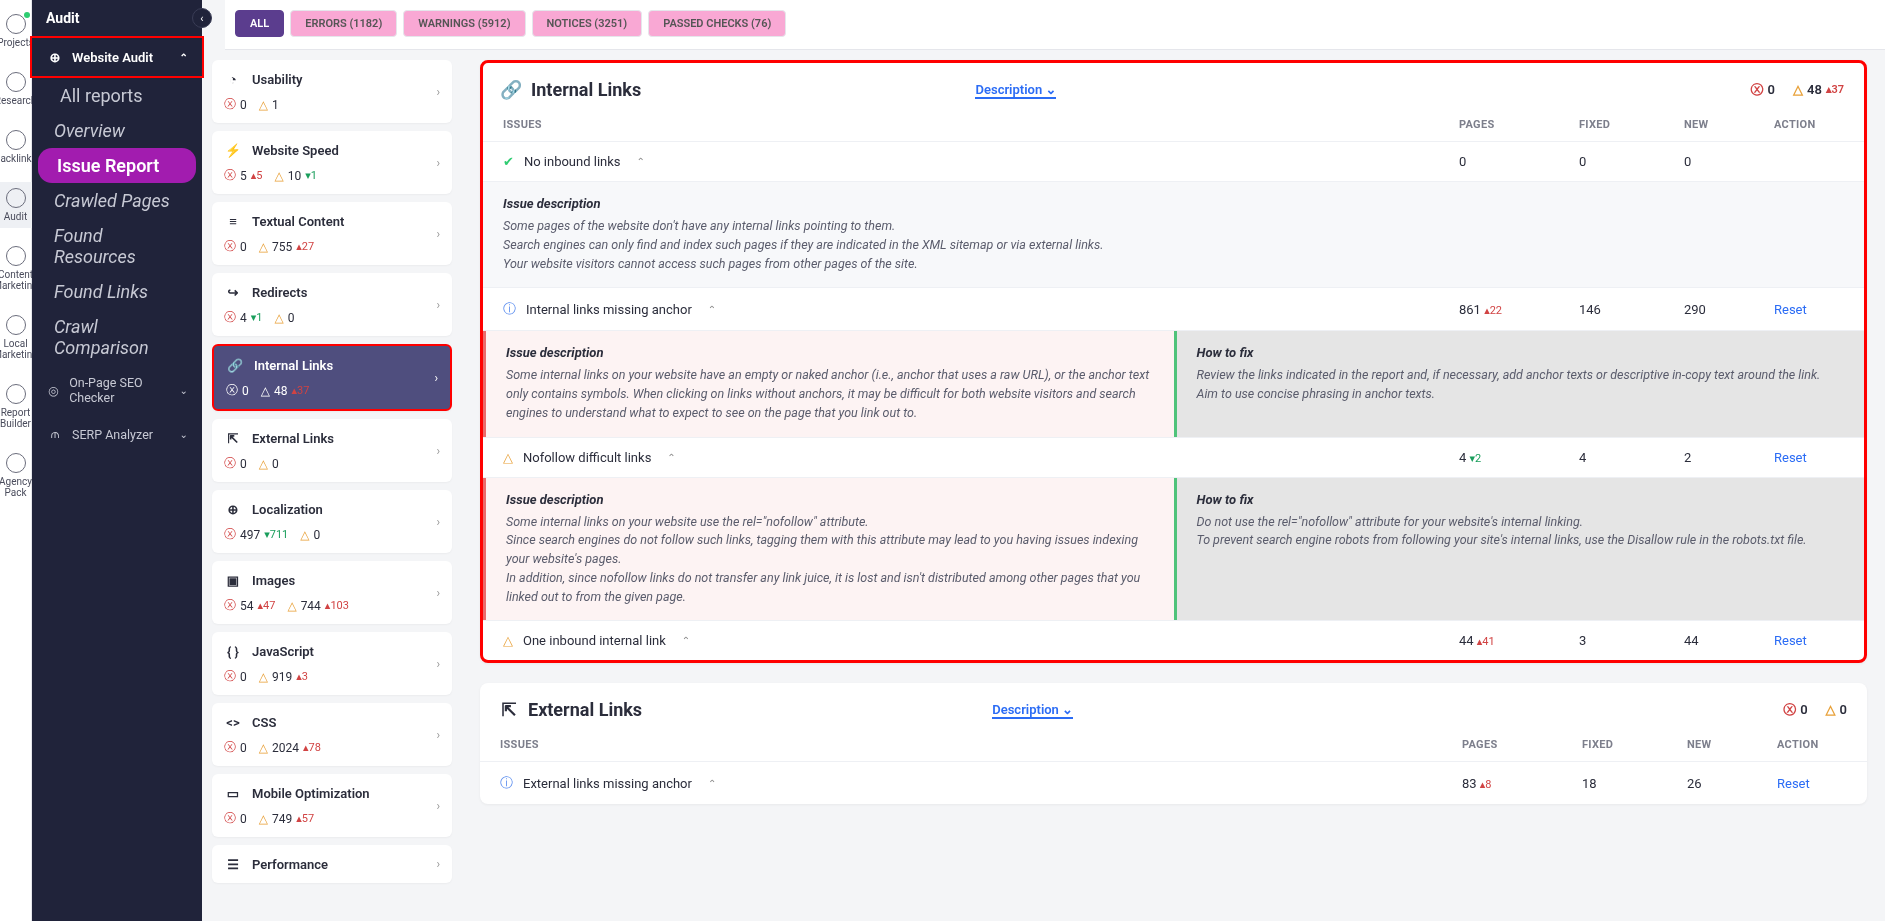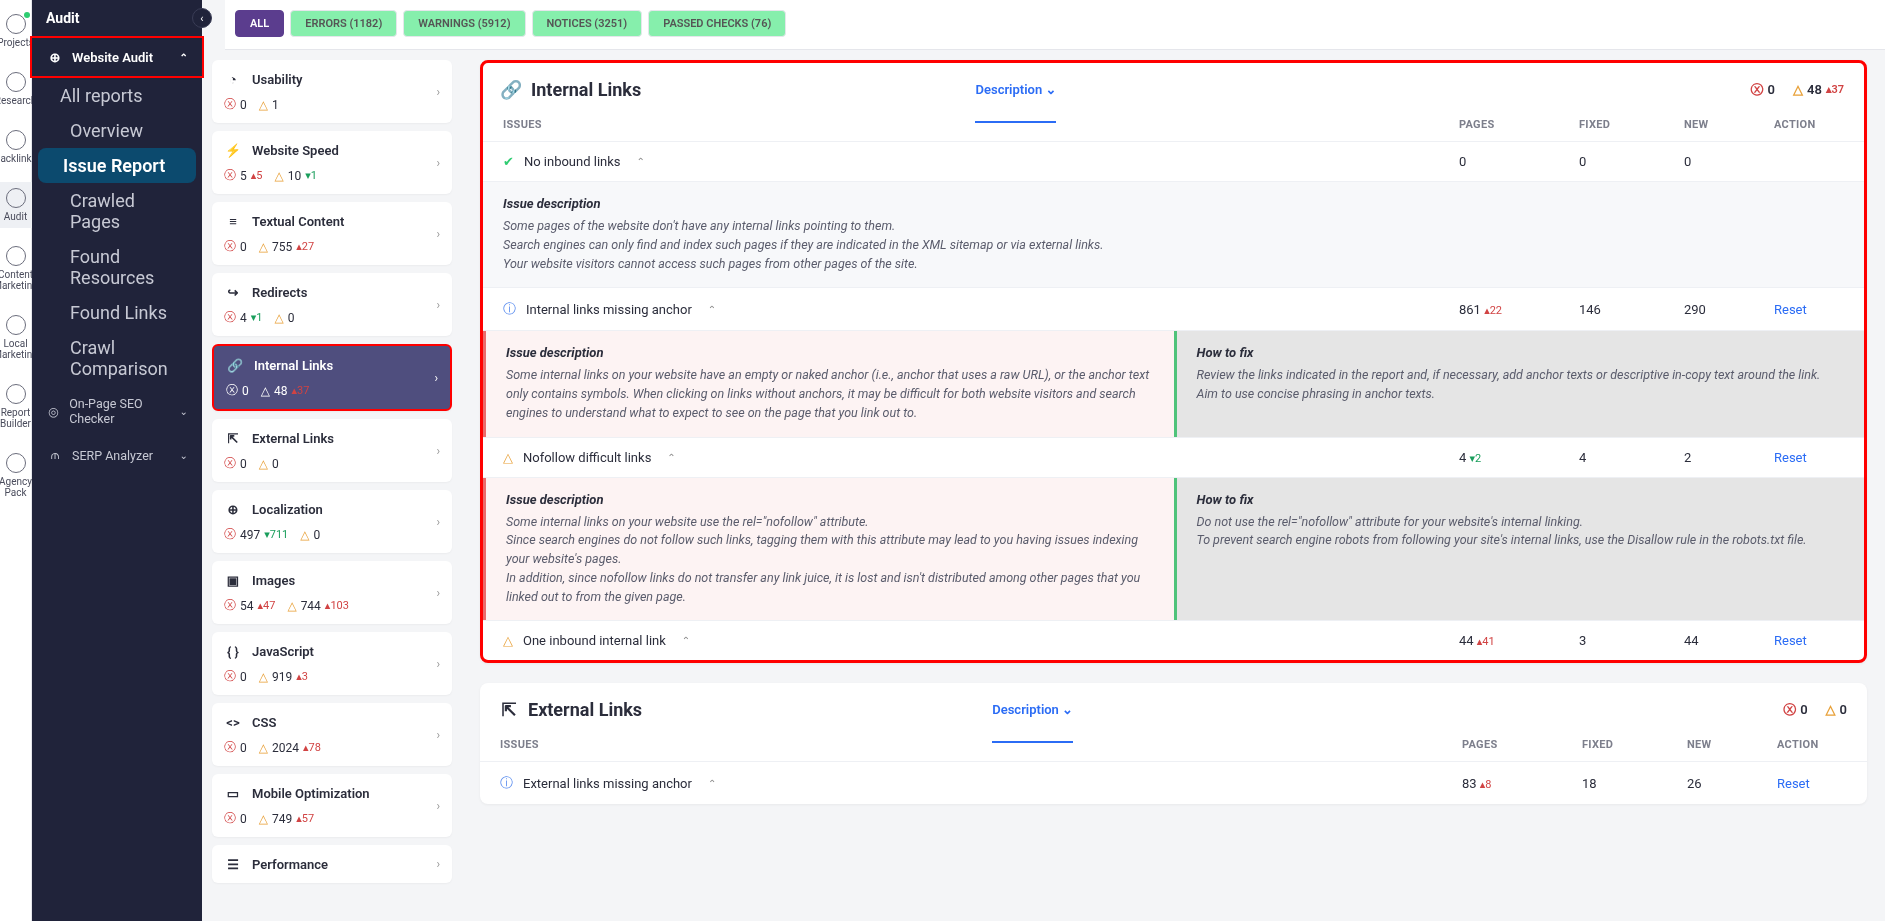--- a/index.html
+++ b/index.html
@@ -14,50 +14,50 @@
 
 
 .sidebar { width: 170px; background: #20233a; color: #c7c9d4; display: flex; flex-direction: column; position: relative; }
 .sidebar-head { padding: 10px 14px; font-weight: 700; color: #fff; font-size: 14px; }
 .collapse-btn { position: absolute; right: -10px; top: 8px; width: 20px; height: 20px; border-radius: 50%; background:#20233a; color:#fff; display:flex; align-items:center; justify-content:center; border:1px solid #3a3d56; cursor:pointer; font-size:11px; }
 .sb-section { border: 2px solid red; margin: 0 -2px; }
 .sb-section-h { padding: 10px 14px; display:flex; align-items:center; gap:8px; color:#fff; font-weight:600; font-size:13px; cursor:pointer; }
 .sb-section-h .chev { margin-left:auto; font-size:10px; }
 .sb-list { }
 .sb-item { padding: 7px 14px 7px 28px; font-size: 18px; cursor:pointer; color:#c7c9d4; }
-.sb-item.sub { padding-left: 38px; }
-.sb-item.active { background:#0c4a6e; color:#fff; font-weight:600; border-radius:8px; margin:0 6px; padding-left:25px; }
+.sb-item.sub { padding-left: 22px; font-style: italic; }
+.sb-item.active { background:#a21caf; color:#fff; font-weight:600; border-radius:14px; margin:0 6px; padding-left:19px; }
 .sb-collapsible { padding: 10px 14px; display:flex; align-items:center; gap:8px; font-size:12.5px; cursor:pointer; }
 .sb-collapsible .chev { margin-left:auto; font-size:10px; }
 
 
 .categories { width: 260px; background:#f4f5f7; padding: 0 0 10px; overflow-y:auto; }
 .tabs { display:flex; gap:6px; padding:10px 10px 12px; background:#fff; border-bottom:1px solid #e5e6eb; width: 100%; position: absolute; left: 225px; right: 0; top:0; z-index: 2; }
-.tabs .tab { padding: 6px 14px; border:1px solid #e5e6eb; border-radius:4px; font-size:11px; font-weight:600; color:#555; background:#86efac; cursor:pointer; white-space:nowrap; }
+.tabs .tab { padding: 6px 14px; border:1px solid #e5e6eb; border-radius:4px; font-size:11px; font-weight:600; color:#555; background:#f9a8d4; cursor:pointer; white-space:nowrap; }
 .tabs .tab.active { background:#5b3d8e; color:#fff; border-color:#5b3d8e; }
 .cat-wrap { padding: 60px 10px 10px; }
 .cat { background:#fff; border-radius:6px; margin-bottom:8px; padding:10px 12px; position:relative; cursor:pointer; box-shadow:0 1px 2px rgba(0,0,0,.04); }
 .cat.active { background:#4f4e7e; color:#fff; border:2px solid red; }
 .cat-title { display:flex; align-items:center; gap:10px; font-weight:600; font-size:13px; }
 .cat-stats { display:flex; align-items:center; gap:12px; margin-top:8px; font-size:12px; }
 .cat .arrow { position:absolute; right:12px; top:50%; transform:translateY(-50%); color:#999; font-size:12px; }
 .cat.active .arrow { color:#fff; }
 .stat { display:flex; align-items:center; gap:4px; }
 .ierr { color:#d14343; } .iwarn { color:#e8a13a; } .inot { color:#5b8def; } .iok { color:#2ecc71; }
 .delta-up { color:#d14343; font-size:11px; } .delta-down { color:#1a9e5c; font-size:11px; }
 .cat.active .stat, .cat.active .ierr, .cat.active .iwarn { color:#fff; }
 
 
 .main { flex:1; padding: 60px 18px 18px 18px; overflow-y:auto; }
 .panel { background:#fff; border-radius:8px; margin-bottom:20px; box-shadow:0 1px 3px rgba(0,0,0,.05); }
 .panel.highlight { border:3px solid red; }
 .panel-h { display:flex; align-items:center; padding:16px 20px 0; }
 .panel-h .pt { font-size:18px; font-weight:700; display:flex; align-items:center; gap:10px; }
 .panel-h .desc { margin-left:auto; margin-right:auto; position:relative; left:-180px; }
-.desc-link { color:#2b6cf5; font-weight:600; font-size:13px; border-bottom:2px solid #2b6cf5; padding-bottom:24px; cursor:pointer; }
+.desc-link { color:#2b6cf5; font-weight:600; font-size:13px; border-bottom:2px solid #2b6cf5; padding-bottom:0; cursor:pointer; }
 .panel-h .summary { display:flex; gap:18px; font-size:13px; }
 .panel-h .summary .stat { font-weight:600; }
 .thead { display:flex; padding:18px 20px 10px; font-size:11px; font-weight:700; color:#7d7f8c; letter-spacing:.3px; }
 .col-issue { flex:1; }
 .col-p { width:120px; } .col-f { width:105px; } .col-n { width:90px; } .col-a { width:70px; }
 .row { display:flex; align-items:center; padding:12px 20px; border-top:1px solid #eef0f4; font-size:13px; }
 .row .col-issue { display:flex; align-items:center; gap:10px; }
 .row .chev2 { color:#888; font-size:10px; margin-left:6px; }
 .reset { color:#2b6cf5; cursor:pointer; }
 .subpanel { display:flex; border-top:1px solid #eef0f4; }

